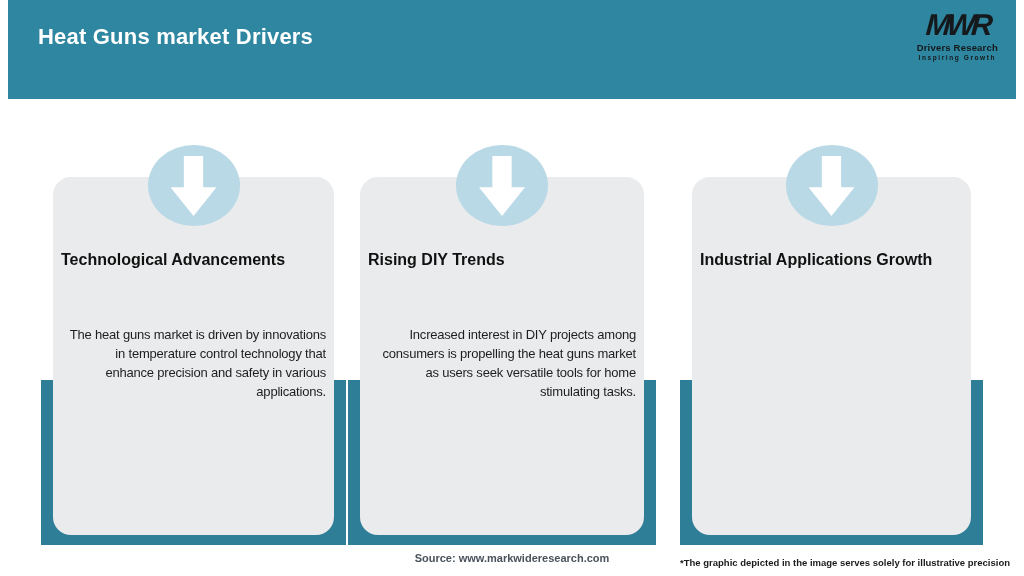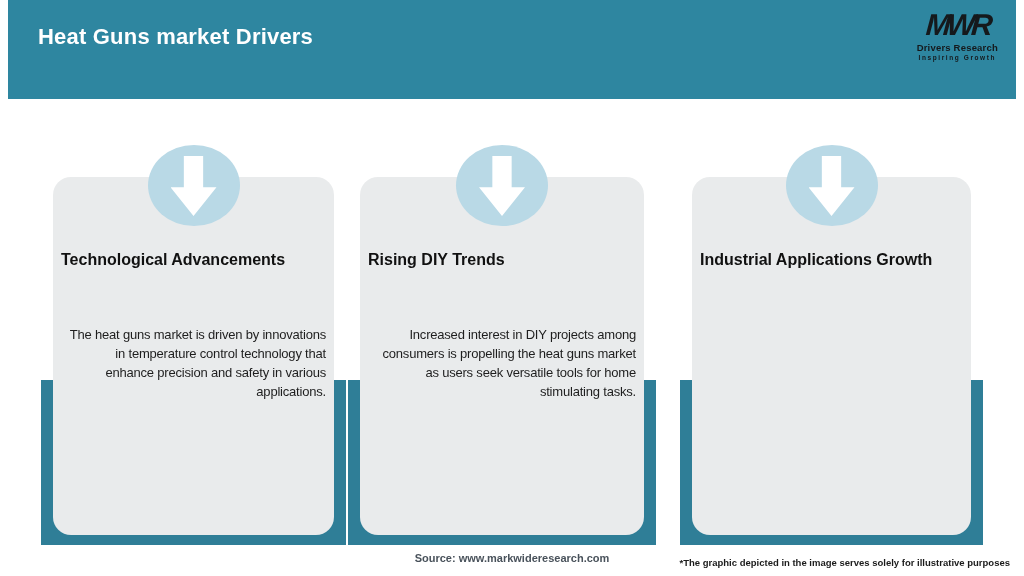--- a/index.html
+++ b/index.html
@@ -113,13 +113,13 @@
   <div class="card-shadow"></div>
   <div class="card">
     <div class="card-title">Industrial Applications Growth</div>
   </div>
   <div class="icon-circle">
     <div class="arrow-down"></div>
   </div>
 </div>
 
 <div class="footer-source">Source: www.markwideresearch.com</div>
-<div class="footer-disclaimer">*The graphic depicted in the image serves solely for illustrative purposes</div>
+<div class="footer-disclaimer">*The graphic depicted in the image serves solely for illustrative precision</div>
 
 </body></html>

